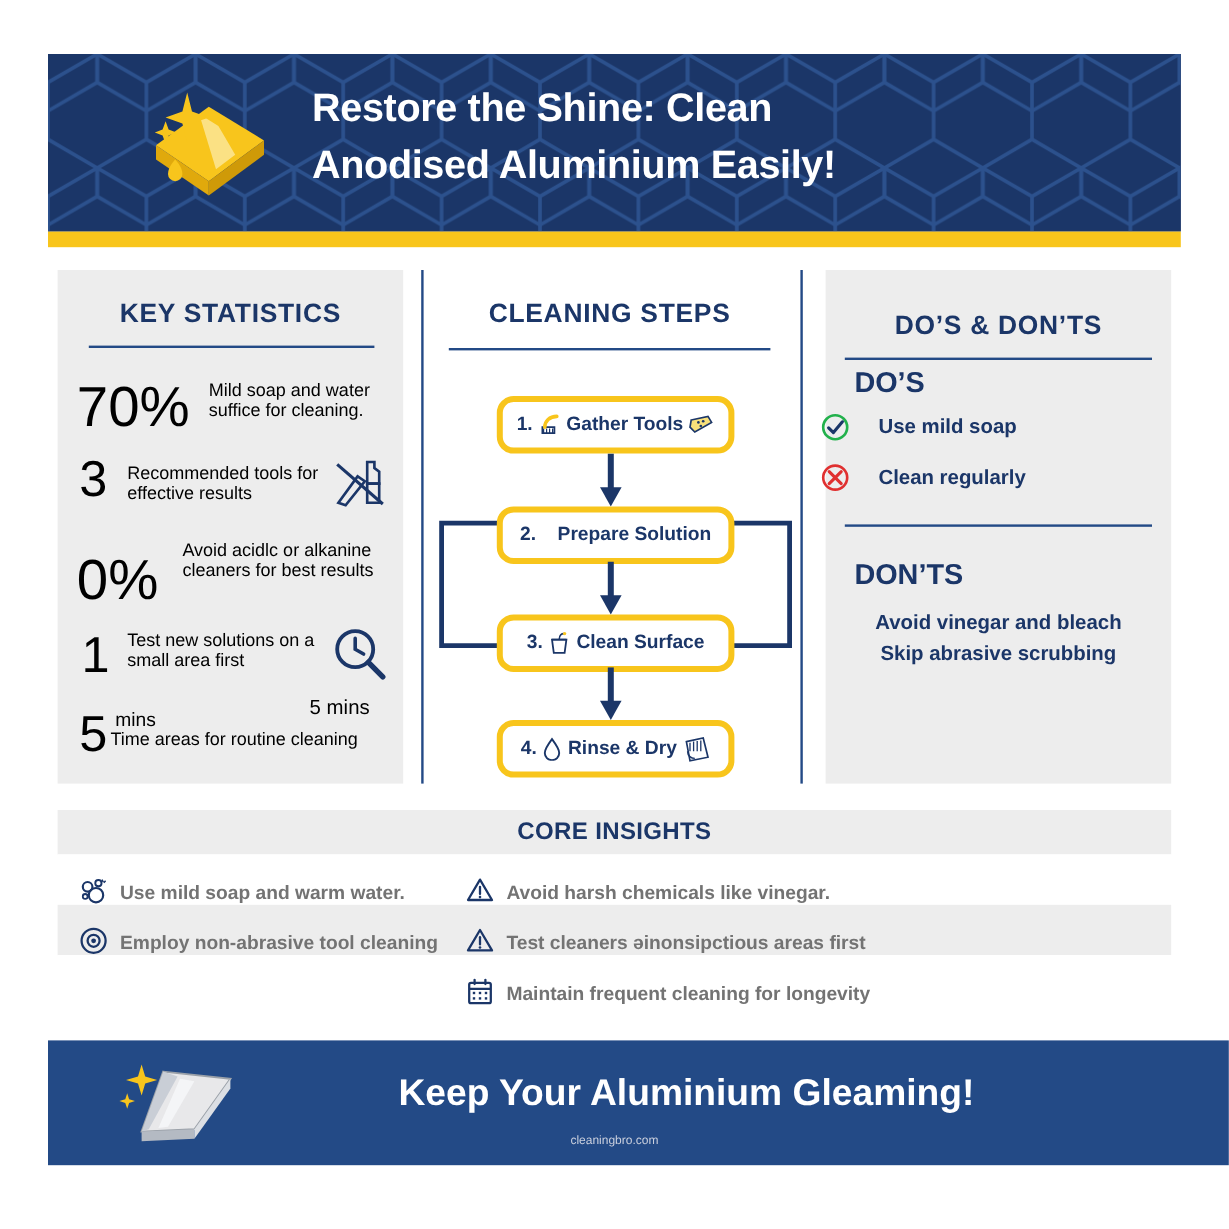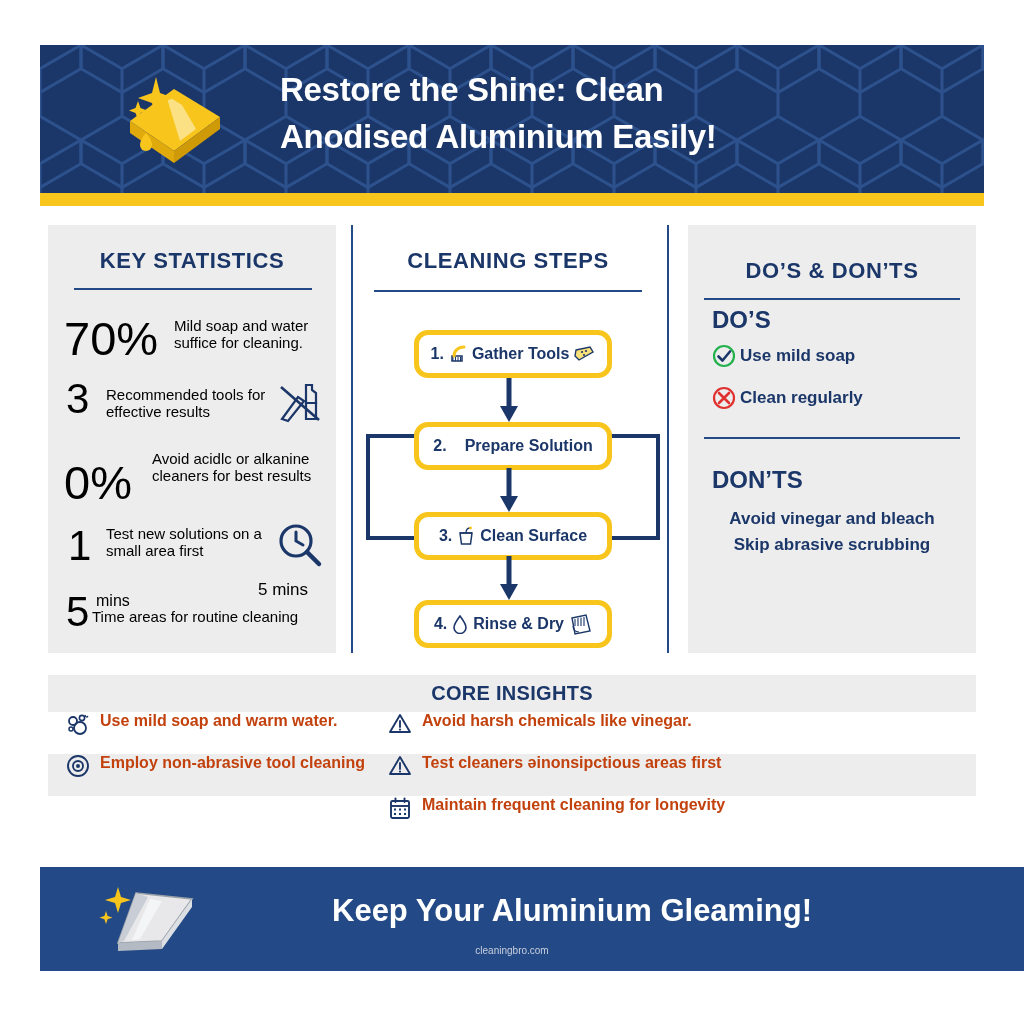--- a/index.html
+++ b/index.html
@@ -18,21 +18,20 @@
   }
   .hexsvg{position:absolute;left:0;top:0;width:944px;height:148px;}
   .header-accent{
     position:absolute;left:40px;top:193px;width:944px;height:13px;background:#f8c51c;
   }
   .header-icon{position:absolute;left:72px;top:18px;width:120px;height:112px;}
   .header-title{
     position:absolute;left:220px;top:22px;width:700px;
     color:#ffffff;font-size:33px;font-weight:bold;line-height:1.42;
     letter-spacing:-0.3px;
-    margin-left:20px;
   }
   .header-title .l2{display:block;}
 
   
   .panel-left{
     position:absolute;left:48px;top:225px;width:288px;height:428px;
     background:#ededed;
   }
   .panel-mid{
     position:absolute;left:352px;top:225px;width:312px;height:428px;
@@ -92,21 +91,21 @@
   .arrowsvg{position:absolute;}
   .sideloop{position:absolute;}
 
   
   .dd-title{position:absolute;left:688px;top:258px;width:288px;}
   .dd-rule{position:absolute;left:704px;top:298px;width:256px;}
   .dd-sub{position:absolute;color:#1b3668;font-weight:bold;font-size:24px;}
   .dos-h{left:712px;top:306px;}
   .donts-h{left:712px;top:466px;}
   .dd-item{
-    position:absolute;left:712px;display:flex;align-items:center;gap:4px;
+    position:absolute;left:684px;display:flex;align-items:center;gap:24px;
     color:#1b3668;font-weight:bold;font-size:17px;
   }
   .dd1{top:344px;}
   .dd2{top:386px;}
   .dd-rule2{position:absolute;left:704px;top:437px;width:256px;}
   .donts-line{
     position:absolute;color:#1b3668;font-weight:bold;font-size:17px;
     text-align:center;width:288px;left:688px;
   }
   .dl1{top:509px;}
@@ -119,22 +118,22 @@
     display:flex;align-items:center;justify-content:center;
     color:#1b3668;font-weight:bold;font-size:20px;letter-spacing:0.3px;
   }
   .ci-row{position:absolute;left:0;width:928px;height:42px;}
   .ci-row.odd{background:#ffffff;}
   .ci-row.even{background:#ededed;}
   .cr1{top:37px;}
   .cr2{top:79px;}
   .cr3{top:121px;background:#ffffff;}
   .ci-cell{
-    position:absolute;display:flex;align-items:flex-start;gap:10px;
-    color:#c2410c;font-weight:bold;font-size:16px;height:42px;
+    position:absolute;display:flex;align-items:flex-end;gap:10px;
+    color:#737373;font-weight:bold;font-size:16px;height:42px;
   }
   .ci-left{left:18px;}
   .ci-right{left:340px;}
   .ci-right2{left:340px;}
 
   
   .footer{
     position:absolute;left:40px;top:867px;width:944px;height:104px;
     background:#234a86;overflow:hidden;padding-left:44px;
   }

